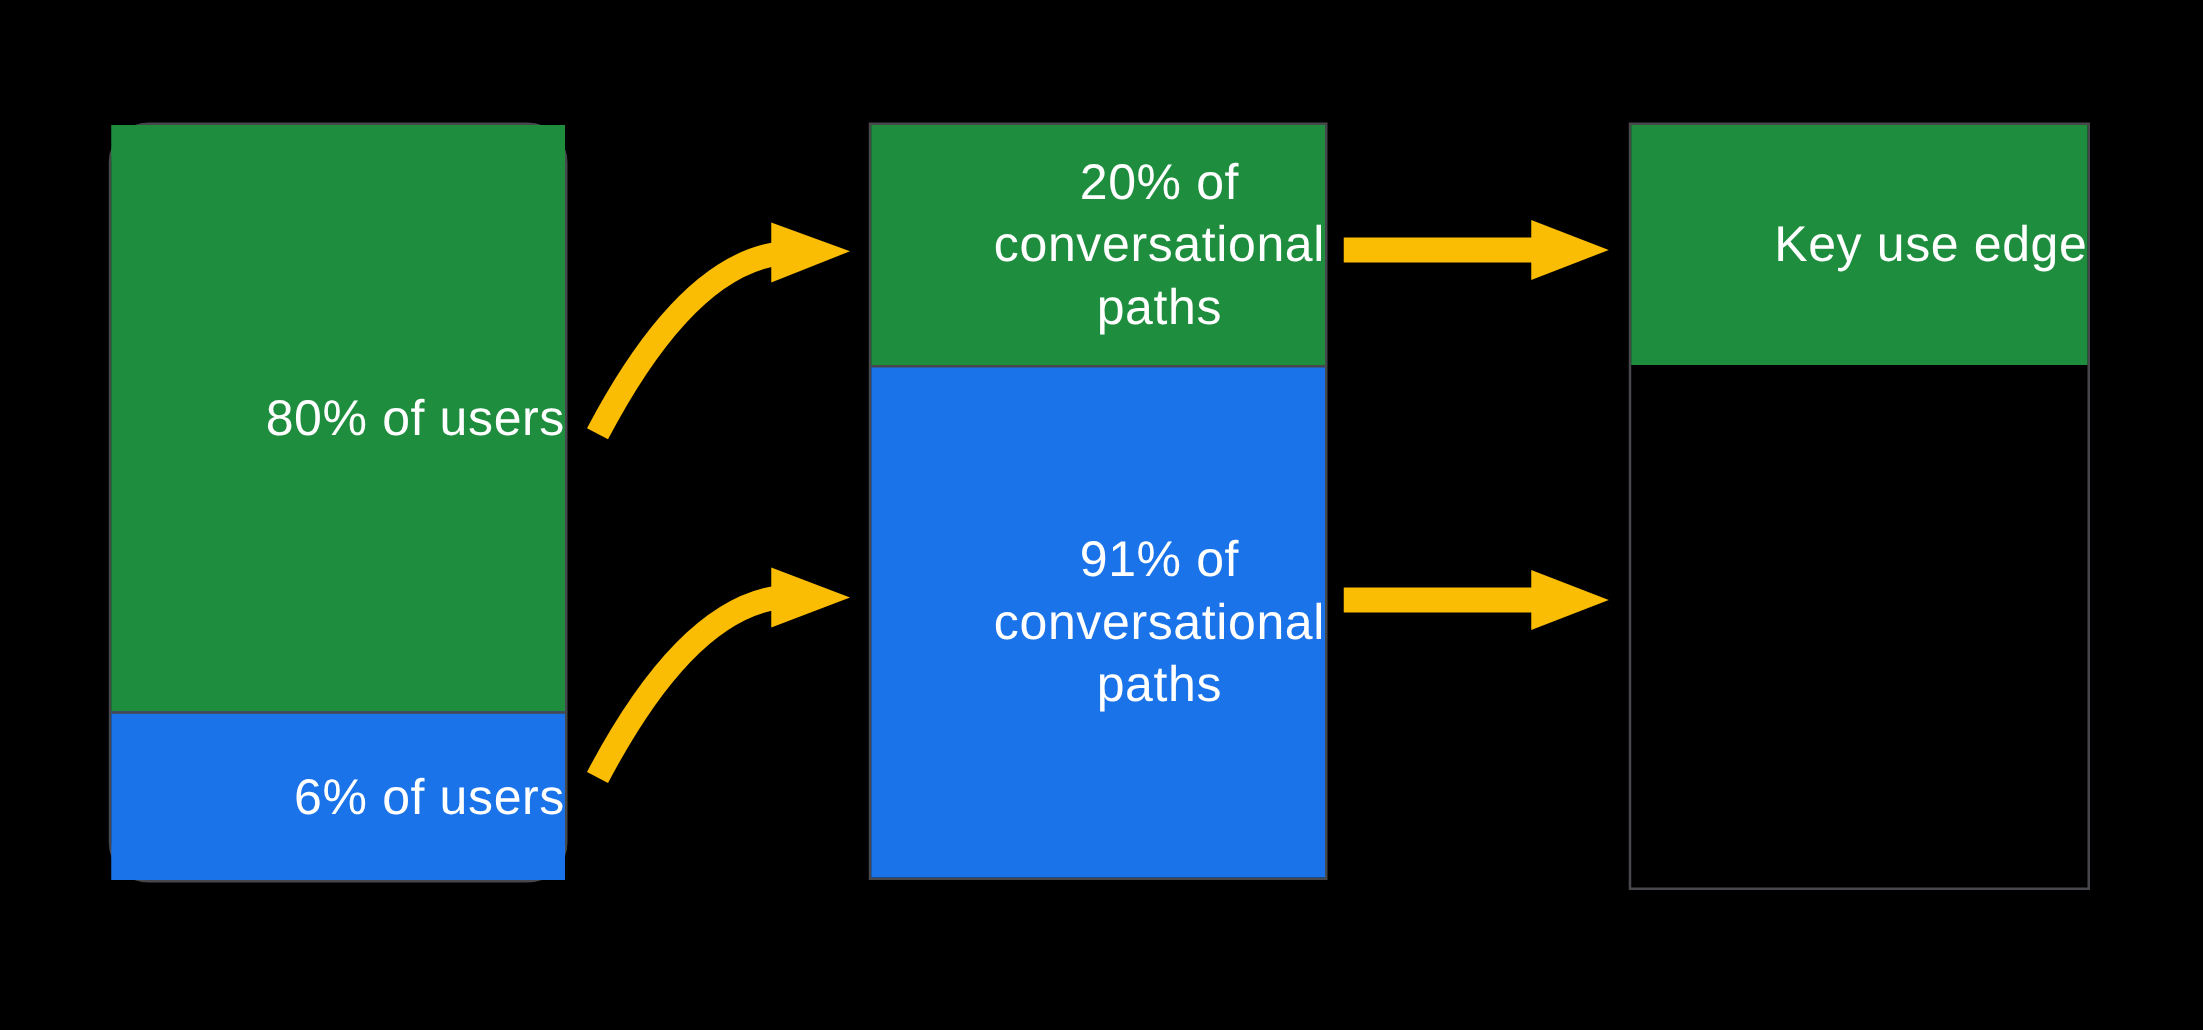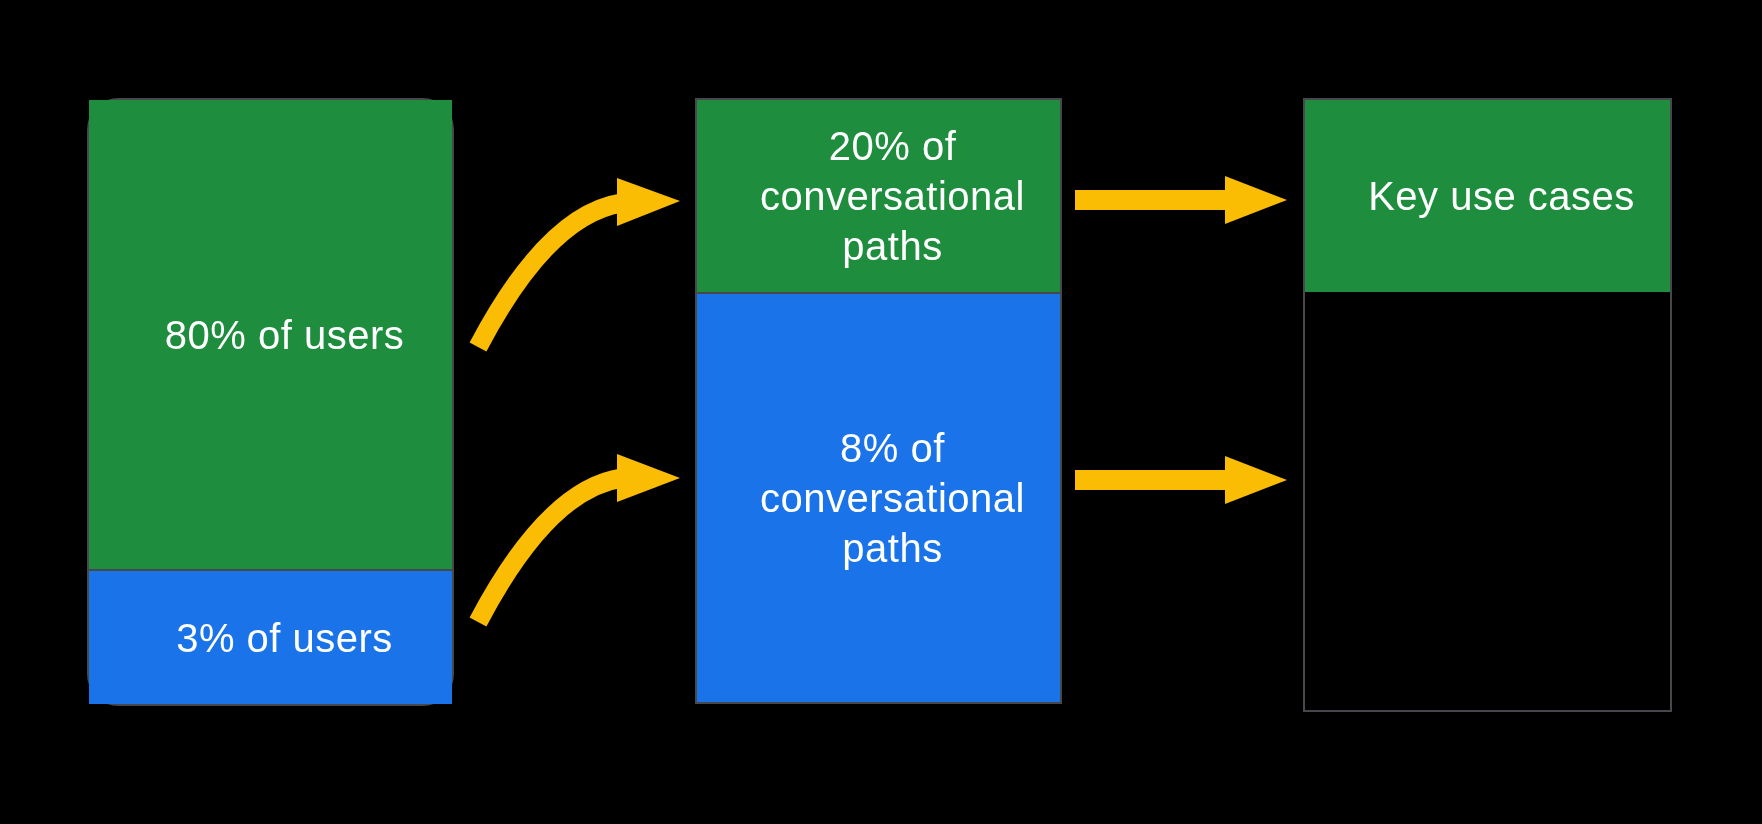--- a/index.html
+++ b/index.html
@@ -25,21 +25,21 @@
   .bar {
     position: absolute;
     top: 98px;
     display: flex;
     flex-direction: column;
     border: 2px solid var(--border);
   }
   .seg {
     display: flex;
     align-items: center;
-    justify-content: center;
+    justify-content: flex-end;
     text-align: center;
     padding-left: 28px;
   }
   .seg-green { background: var(--green); }
   .seg-blue  { background: var(--blue); flex: 1; border-top: 2px solid var(--border); }
   .seg-label {
     color: var(--text);
     font-size: 40px;
     line-height: 50px;
     font-weight: 400;
@@ -59,40 +59,40 @@
 </head>
 <body>
 
 <div class="diagram">
 
   <section class="bar" style="left:87px; width:367px; height:608px;border-radius:32px;">
     <div class="seg seg-green" style="height:469px;">
       <span class="seg-label">80% of users</span>
     </div>
     <div class="seg seg-blue">
-      <span class="seg-label">3% of users</span>
+      <span class="seg-label">6% of users</span>
     </div>
   </section>
 
   <section class="bar" style="left:695px; width:367px; height:606px;">
     <div class="seg seg-green" style="height:192px;">
       <span class="seg-label">20% of
 conversational
 paths</span>
     </div>
     <div class="seg seg-blue">
-      <span class="seg-label">8% of
+      <span class="seg-label">91% of
 conversational
 paths</span>
     </div>
   </section>
 
   <section class="bar" style="left:1303px; width:369px; height:614px;">
     <div class="seg seg-green" style="height:192px;">
-      <span class="seg-label">Key use cases</span>
+      <span class="seg-label">Key use edge</span>
     </div>
   </section>
 
   <svg class="arrows-overlay" viewBox="0 0 1762 824">
 
     <g>
       <path class="arrow-stroke" d="M 478 347 Q 548 214 622 203"></path>
       <polygon class="arrow-fill" points="617,178 680,201 617,226"></polygon>
     </g>
 

